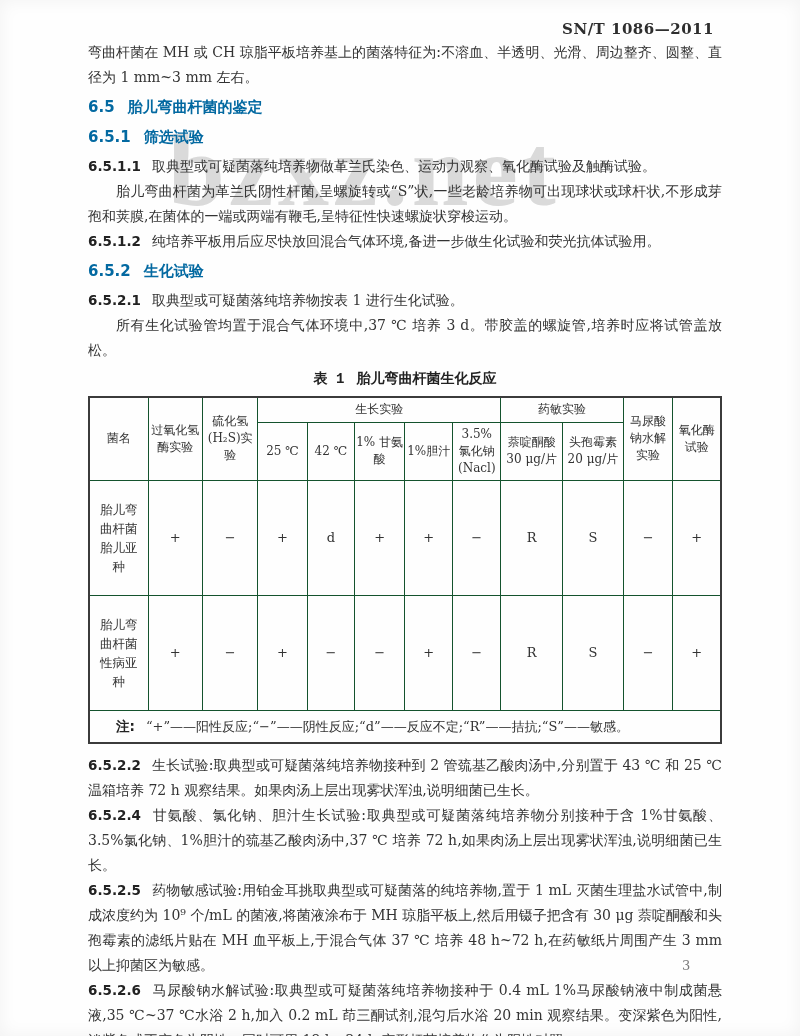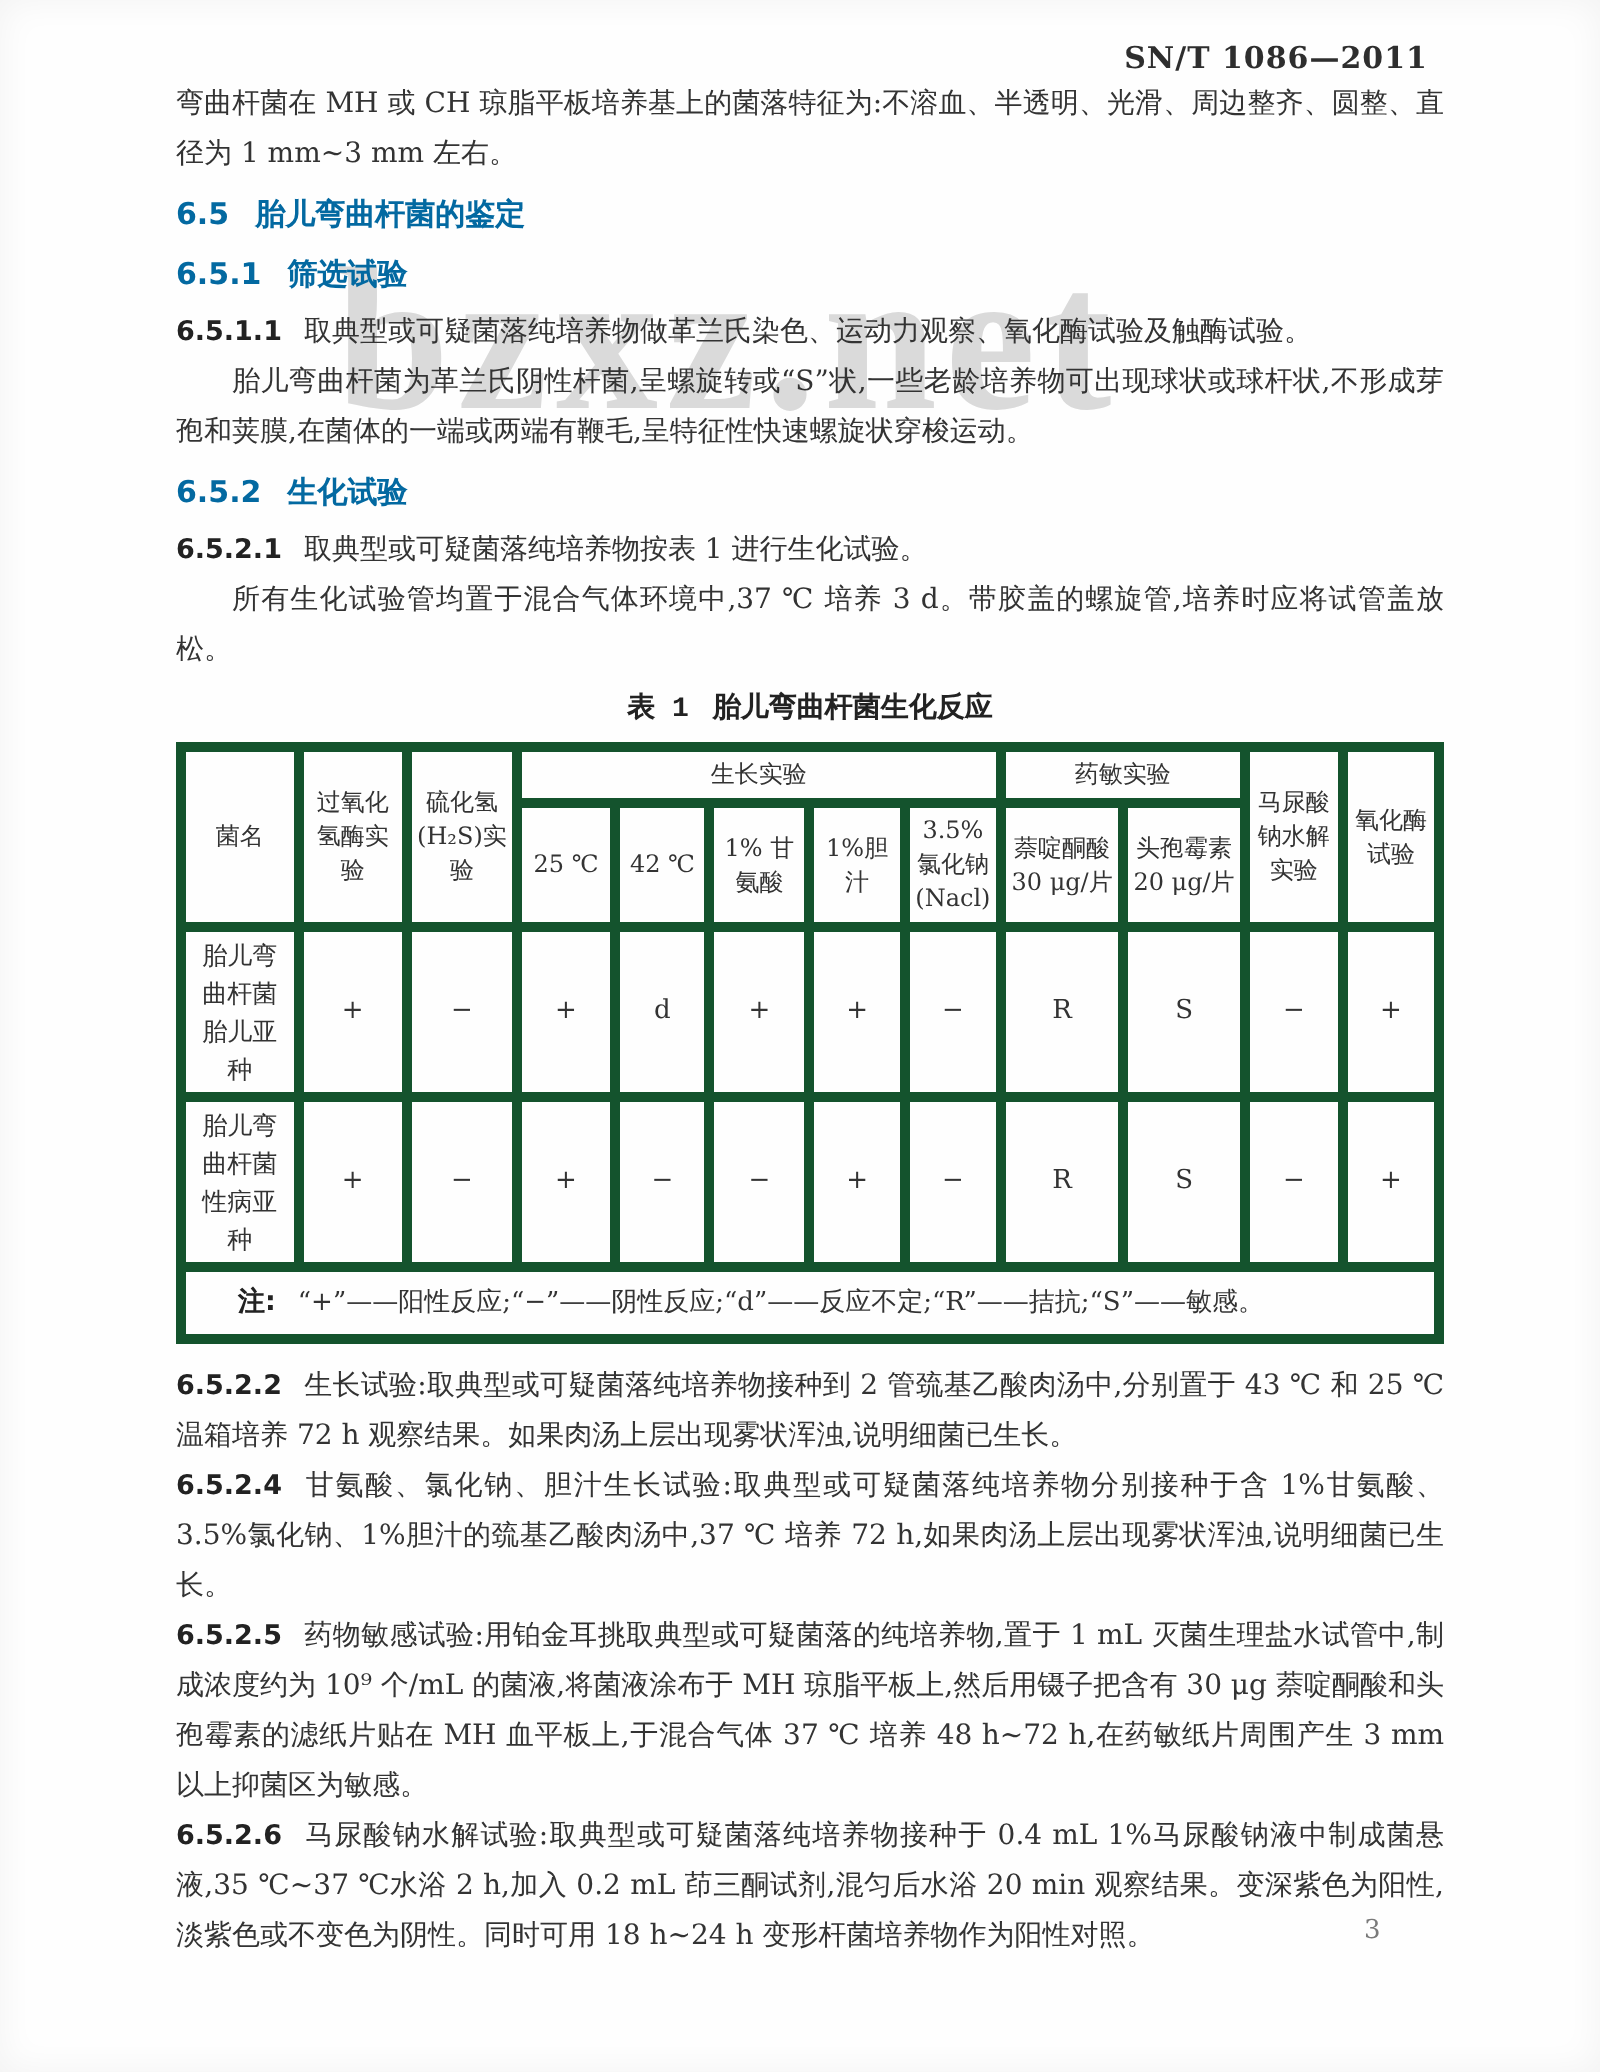--- a/index.html
+++ b/index.html
@@ -49,32 +49,32 @@
     text-align: center; font-weight: bold; font-size: 14px;
     margin: 7px 0 8px; color: #222;
     font-family: "DejaVu Sans", "Liberation Sans", sans-serif;
   }
   .tbl-title .tnum { margin-right: 12px; font-family: Liberation Mono, monospace; }
   table.biochem {
     width: 100%; border-collapse: collapse; table-layout: fixed;
     margin: 0 0 9px; border: 2px solid #3b3b3b;
   }
   table.biochem th, table.biochem td {
-    border: 5px solid #14532d; text-align: center; vertical-align: middle;
+    border: 1px solid #14532d; text-align: center; vertical-align: middle;
     color: #333; overflow: hidden;
   }
   table.biochem thead th {
     font-weight: normal; font-size: 12px; line-height: 17px; padding: 3px 1px;
   }
   table.biochem thead tr.group-row th { height: 25px; }
   table.biochem tbody td {
     font-size: 13px; line-height: 18px; padding: 4px 2px; height: 64px;
   }
   table.biochem tbody td.name-cell {
-    font-size: 12.5px; line-height: 19px; padding: 2px 6px;
+    font-size: 12.5px; line-height: 19px; padding: 19px 6px;
   }
   table.biochem td.note-cell {
     height: 32px; text-align: left; font-size: 13px; padding: 6px 8px 6px 26px;
     line-height: 19px;
   }
   .pagenum {
     position: absolute; top: 958px; left: 682px;
     font-size: 13px; color: #7a7a7a; z-index: 1;
   }
 </style>
@@ -92,20 +92,21 @@
     <p class="body">弯曲杆菌在 MH 或 CH 琼脂平板培养基上的菌落特征为:不溶血、半透明、光滑、周边整齐、圆整、直径为 1 mm~3 mm 左右。</p>
 
     <h2 class="heading"><span class="hnum">6.5</span><span>胎儿弯曲杆菌的鉴定</span></h2>
 
     <h3 class="heading"><span class="hnum">6.5.1</span><span>筛选试验</span></h3>
 
     <p class="body"><span class="cnum">6.5.1.1</span><span>取典型或可疑菌落纯培养物做革兰氏染色、运动力观察、氧化酶试验及触酶试验。</span></p>
 
     <p class="body indent">胎儿弯曲杆菌为革兰氏阴性杆菌,呈螺旋转或“S”状,一些老龄培养物可出现球状或球杆状,不形成芽孢和荚膜,在菌体的一端或两端有鞭毛,呈特征性快速螺旋状穿梭运动。</p>
 
+    <p class="body"><span class="cnum">6.5.1.2</span><span>纯培养平板用后应尽快放回混合气体环境,备进一步做生化试验和荧光抗体试验用。</span></p>
 
     <h3 class="heading"><span class="hnum">6.5.2</span><span>生化试验</span></h3>
 
     <p class="body"><span class="cnum">6.5.2.1</span><span>取典型或可疑菌落纯培养物按表 1 进行生化试验。</span></p>
 
     <p class="body indent">所有生化试验管均置于混合气体环境中,37 ℃ 培养 3 d。带胶盖的螺旋管,培养时应将试管盖放松。</p>
 
     <div class="tbl-title"><span class="tnum">表 1</span><span>胎儿弯曲杆菌生化反应</span></div>
 
     <table class="biochem">

